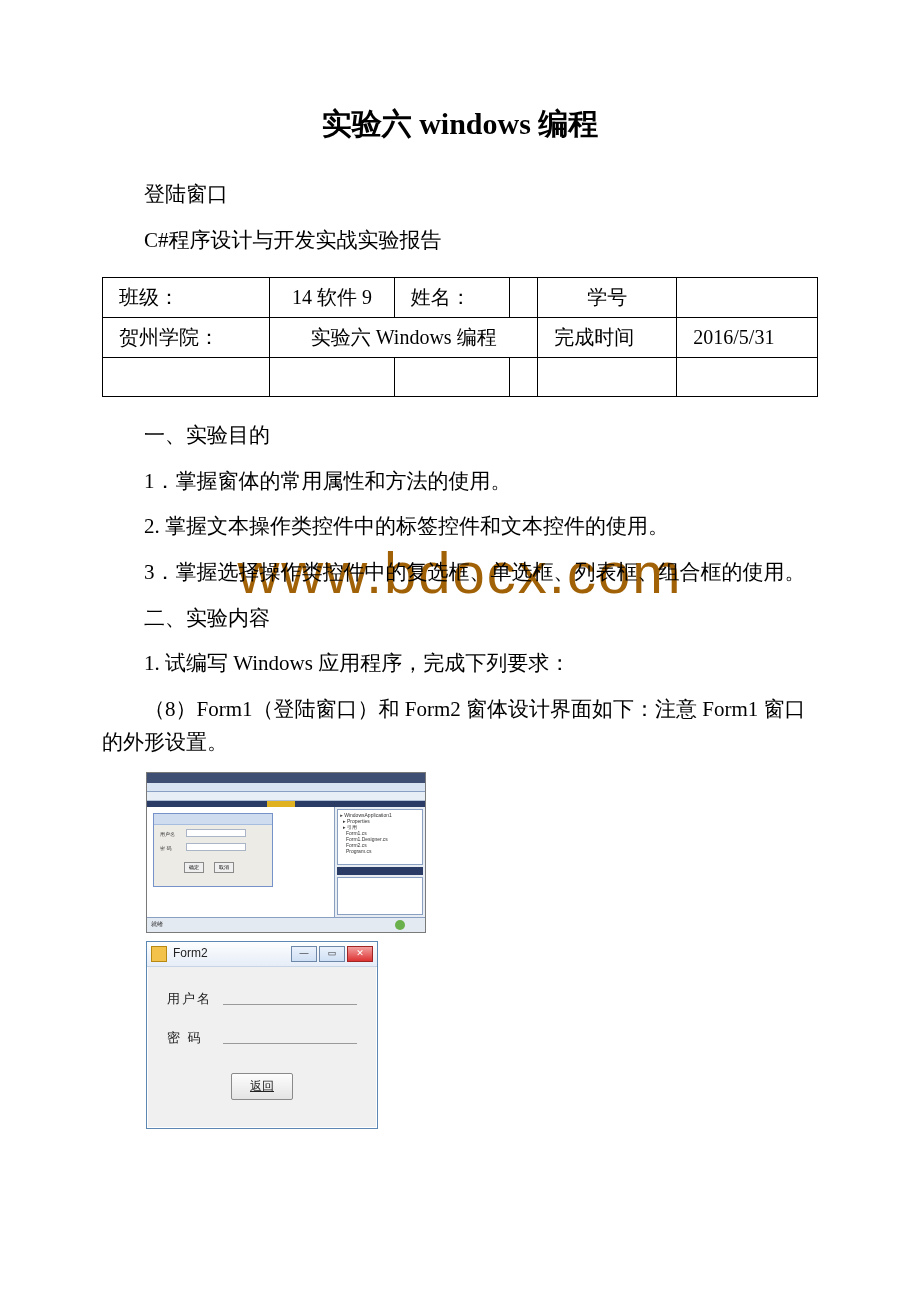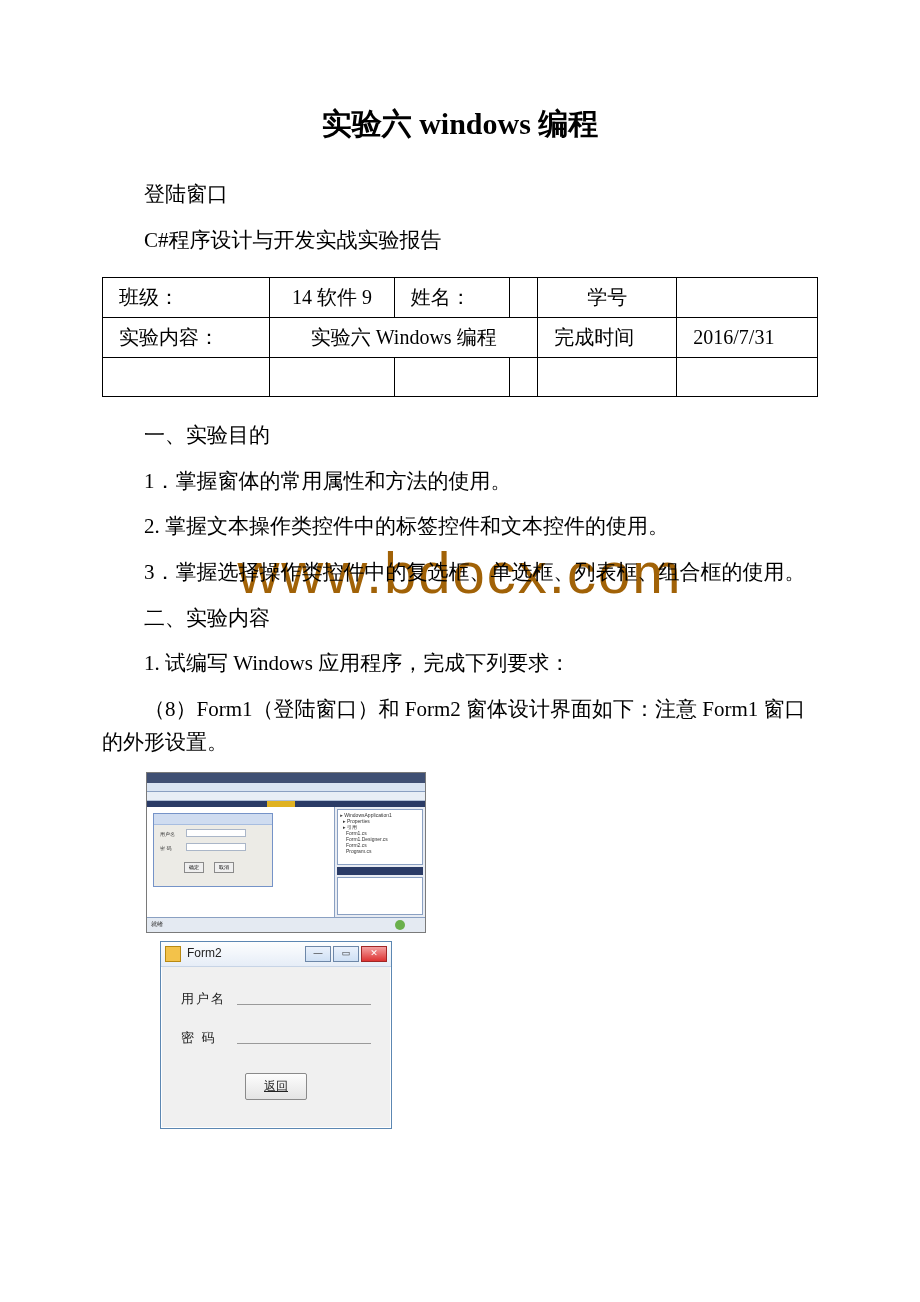--- a/index.html
+++ b/index.html
@@ -84,21 +84,21 @@
     .ide-form1 .btn { position:absolute; width:18px; height:9px; background:#efefef; border:1px solid #8a8a8a; font-size:5px; text-align:center; line-height:9px; }
     .ide-right { width:90px; background:#e8ecf3; display:flex; flex-direction:column;}
     .ide-sol { flex:0 0 50px; background:#fff; border:1px solid #8aa0c2; margin:2px; font-size:5px; color:#333; padding:2px; line-height:1.2;}
     .ide-propbar { flex:0 0 8px; background:#2a3b66; margin:0 2px;}
     .ide-prop { flex:1; background:#fff; border:1px solid #8aa0c2; margin:2px; font-size:5px; color:#333; padding:2px;}
     .ide-status { height:14px; background:#e4eaf2; border-top:1px solid #8aa0c2; position:relative;}
     .ide-status .ready{ position:absolute; right:20px; top:2px; width:10px; height:10px; border-radius:50%; background:#6ab04c;}
 
     .form2-shot {
       width: 230px;
-      margin: 8px 0 0 58px;
+      margin: 8px 0 0 44px;
       border: 1px solid #5c87b2;
       font-family: "Microsoft YaHei", sans-serif;
       font-size: 13px;
       background: #f0f0f0;
       box-shadow: inset 0 0 0 1px #fff;
     }
     .form2-titlebar {
       height: 24px;
       background: linear-gradient(#fdfefe,#e6edf7);
       border-bottom: 1px solid #c7d4e6;
@@ -141,24 +141,24 @@
   <tbody>
       <tr>
     <td>班级：</td>
     <td class="center">14 软件 9</td>
     <td>姓名：</td>
     <td></td>
     <td class="center">学号</td>
     <td></td>
   </tr>
   <tr>
-    <td>实验内容：</td>
+    <td>贺州学院：</td>
     <td colspan="3" class="center">实验六 Windows 编程</td>
     <td>完成时间</td>
-    <td>2016/7/31</td>
+    <td>2016/5/31</td>
   </tr>
   <tr class="empty">
     <td></td>
         <td></td>
         <td></td>
         <td></td>
         <td></td>
         <td></td>
   </tr>
 </tbody>

